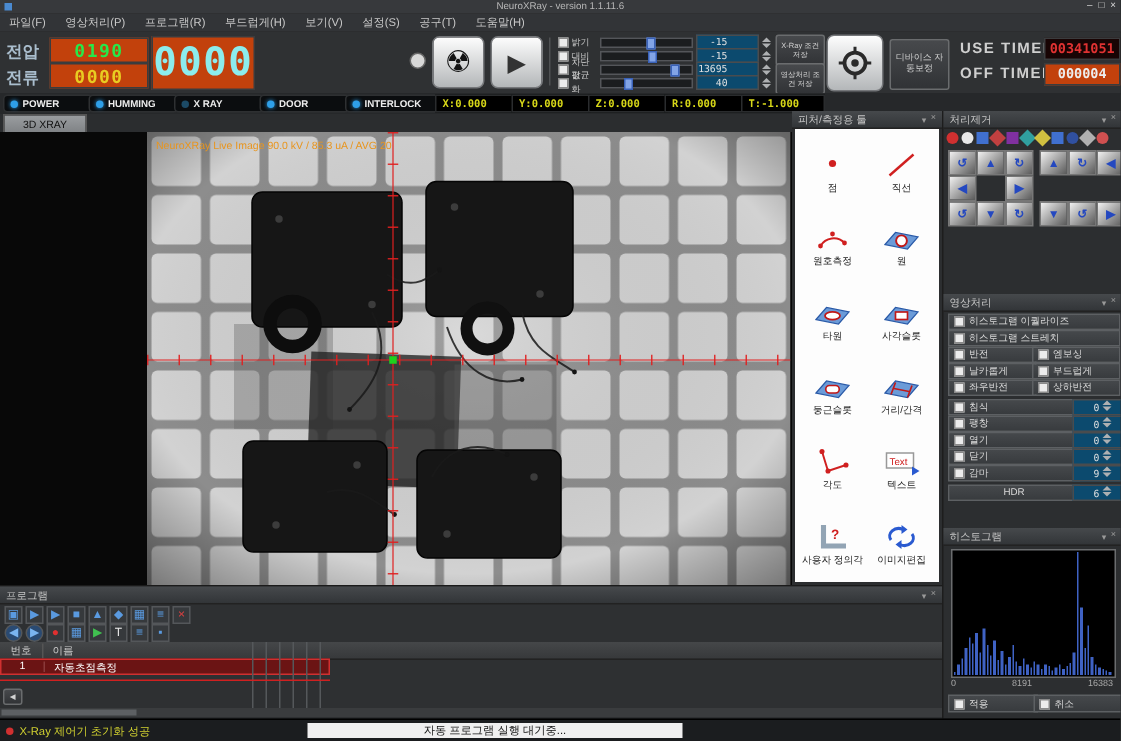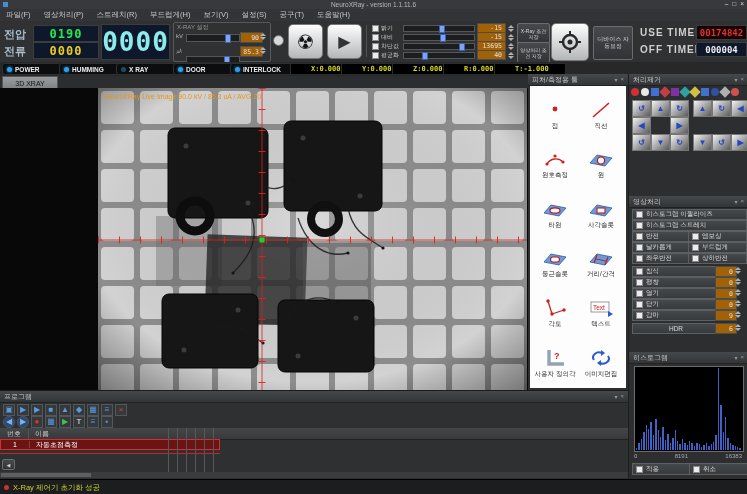--- a/index.html
+++ b/index.html
@@ -1,31 +1,31 @@
 <!DOCTYPE html>
 <html><head>
 <meta charset="utf-8">
 <style>
   html,body{margin:0;padding:0}
   body{width:747px;height:494px;background:#2b2d2f;font-family:"Liberation Sans",sans-serif;color:#c8c8c8;overflow:hidden;position:relative;font-size:8px}
   .abs{position:absolute}
-  .seg{font-family:"DejaVu Sans Mono",monospace;font-weight:bold;background:#0f172a;border:1px solid #3a3c3e;display:flex;align-items:center;justify-content:center;letter-spacing:1px}
+  .seg{font-family:"DejaVu Sans Mono",monospace;font-weight:bold;background:#c2410c;border:1px solid #3a3c3e;display:flex;align-items:center;justify-content:center;letter-spacing:1px}
   .grp{border:1px solid #57595b;border-radius:2px;background:#2f3133}
   .btn3d{background:linear-gradient(#fdfdfd,#b4b7b9);border:1px solid #75777a;border-radius:5px;display:flex;align-items:center;justify-content:center;color:#141414;cursor:pointer}
   .darkbtn{background:linear-gradient(#47494c,#313336);border:1px solid #6a6c6e;border-radius:2px;color:#d2d2d2;display:flex;align-items:center;justify-content:center;text-align:center;cursor:pointer}
   .slider{background:#1b1d1f;border:1px solid #54565a;position:relative}
   .thumb{position:absolute;top:-1px;width:4px;height:7px;background:#82a4e6;border:1px solid #3a62b8}
-  .spinbox{background:#a16207;border:1px solid #4a4c4e;color:#e0e0e0;font-size:6.5px;display:flex;align-items:center;justify-content:flex-end;padding-right:3px;font-family:"DejaVu Sans Mono",monospace}
+  .spinbox{background:#0c4a6e;border:1px solid #4a4c4e;color:#e0e0e0;font-size:6.5px;display:flex;align-items:center;justify-content:flex-end;padding-right:20px;font-family:"DejaVu Sans Mono",monospace}
   .updown{display:flex;flex-direction:column;justify-content:center;gap:1px}
   .uarr{width:0;height:0;border-left:3px solid transparent;border-right:3px solid transparent;border-bottom:3px solid #aeb0b2}
   .darr{width:0;height:0;border-left:3px solid transparent;border-right:3px solid transparent;border-top:3px solid #aeb0b2}
   .led{background:#0b0d0f;border:1px solid #2e3032;border-radius:3px;display:flex;align-items:center;gap:3px;padding:0 4px;color:#ececec;font-size:6.5px;font-weight:bold}
   .dot{width:5px;height:5px;border-radius:50%;background:#2e9fe8;box-shadow:0 0 3px #2e9fe8;flex:none}
   .led.dim .dot{background:#1c4a66;box-shadow:none}
-  .coord{background:#000;border:1px solid #2a2c2e;color:#d8d818;font-size:7px;font-weight:bold;font-family:"DejaVu Sans Mono",monospace;display:flex;align-items:center;padding-left:20px}
+  .coord{background:#000;border:1px solid #2a2c2e;color:#d8d818;font-size:7px;font-weight:bold;font-family:"DejaVu Sans Mono",monospace;display:flex;align-items:center;padding-left:4px}
   .phead{background:linear-gradient(#46494c,#323538);color:#c6c6c6;font-size:7px;display:flex;align-items:center;padding:0 4px;height:11px;border-bottom:1px solid #222}
   .phead .hbtns{margin-left:auto;display:flex;gap:3px;color:#999;font-size:6px}
   .prow{background:linear-gradient(#45484b,#383b3e);border:1px solid #5d6063;color:#dadada;font-size:6.5px;display:flex;align-items:center;gap:3px;padding:0 3px;cursor:pointer}
   .chk{width:5px;height:5px;background:#ececec;border:1px solid #8a8a8a;flex:none}
   .palcell{width:46px;height:48px;display:flex;flex-direction:column;align-items:center;justify-content:center;gap:2px;cursor:pointer}
   .palcell span{font-size:6.5px;color:#222;text-align:center;line-height:7px}
   .tcell{position:absolute;width:17px;height:15px;background:linear-gradient(135deg,#f2f2f2,#5a5a5a);border:1px solid #777;display:flex;align-items:center;justify-content:center;font-size:8px;color:#2448c0;font-weight:bold;cursor:pointer}
   .tb-icon{width:10px;height:10px;font-size:8px;line-height:10px;text-align:center;background:#36393c;border:1px solid #54575a;color:#5a9ae0;cursor:pointer}
   .tb2 .tb-icon:nth-child(1),.tb2 .tb-icon:nth-child(2){border-radius:50%;color:#7ab4f0;background:#2a4a72}
   .tb1 .tb-icon:nth-child(9){color:#e04040}
@@ -46,57 +46,36 @@
   <div class="abs" style="right:3px;top:0;display:flex;gap:4px;font-size:6.5px;color:#ddd">
     <span>–</span>
     <span>□</span>
     <span>×</span>
   </div>
 </div>
 
 <div class="abs" style="left:0;top:9px;width:747px;height:12px;background:#323437;display:flex;align-items:center;gap:13px;padding-left:6px;border-bottom:1px solid #222">
   <span class="menu-item">파일(F)</span>
   <span class="menu-item">영상처리(P)</span>
-  <span class="menu-item">스트레치(R)</span>
+  <span class="menu-item">프로그램(R)</span>
   <span class="menu-item">부드럽게(H)</span>
   <span class="menu-item">보기(V)</span>
   <span class="menu-item">설정(S)</span>
   <span class="menu-item">공구(T)</span>
   <span class="menu-item">도움말(H)</span>
 </div>
 
 <div class="abs" style="left:0;top:21px;width:747px;height:41px;background:#2f3133;border-bottom:1px solid #1b1b1b">
 
   <div class="abs" style="left:4px;top:6px;font-size:11px;font-weight:bold;color:#a9bdcd">전압</div>
   <div class="abs seg" style="left:33px;top:4px;width:64px;height:15px;color:#27e84a;font-size:12px">0190</div>
   <div class="abs" style="left:4px;top:23px;font-size:11px;font-weight:bold;color:#a9bdcd">전류</div>
   <div class="abs seg" style="left:33px;top:21px;width:64px;height:15px;color:#e8cc22;font-size:12px">0000</div>
   <div class="abs seg" style="left:101px;top:3px;width:67px;height:34px;color:#8cecec;font-size:26px">0000</div>
 
-  <div class="abs grp" style="left:173px;top:1px;width:96px;height:38px">
-    <div class="abs" style="left:3px;top:0;font-size:6px;color:#9a9a9a">X-RAY 설정</div>
-    <div class="abs" style="left:2px;top:10px;font-size:6px;color:#bbb">kV</div>
-    <div class="abs slider" style="left:12px;top:11px;width:52px;height:6px">
-      <div class="thumb" style="left: 74%;"></div>
-    </div>
-    <div class="abs spinbox" style="left:66px;top:9px;width:18px;height:9px">90</div>
-    <div class="abs updown" style="left:86px;top:9px;height:9px">
-        <i class="uarr"></i>
-        <i class="darr"></i>
-      </div>
-    <div class="abs" style="left:2px;top:24px;font-size:6px;color:#bbb">㎂</div>
-    <div class="abs slider" style="left:12px;top:25px;width:52px;height:6px">
-      <div class="thumb" style="left: 72%;"></div>
-    </div>
-    <div class="abs spinbox" style="left:66px;top:23px;width:18px;height:9px">85.3</div>
-    <div class="abs updown" style="left:86px;top:23px;height:9px">
-        <i class="uarr"></i>
-        <i class="darr"></i>
-      </div>
-  </div>
   <div class="abs" style="left:273px;top:14px;width:9px;height:9px;border-radius:50%;background:#d8d8d8;border:1px solid #666"></div>
 
   <div class="abs btn3d" style="left:288px;top:3px;width:33px;height:33px;font-size:20px">
     <span>☢</span>
   </div>
   <div class="abs btn3d" style="left:327px;top:3px;width:33px;height:33px;font-size:16px;color:#333">
     <span>▶</span>
   </div>
   <div class="abs" style="left:366px;top:4px;width:1px;height:32px;background:#505254"></div>
 
@@ -161,21 +140,21 @@
       <circle cx="11" cy="11" r="2.5" fill="#2a2a2a"></circle>
       <line x1="11" y1="0" x2="11" y2="4" stroke="#2a2a2a" stroke-width="2"></line>
       <line x1="11" y1="18" x2="11" y2="22" stroke="#2a2a2a" stroke-width="2"></line>
       <line x1="0" y1="11" x2="4" y2="11" stroke="#2a2a2a" stroke-width="2"></line>
       <line x1="18" y1="11" x2="22" y2="11" stroke="#2a2a2a" stroke-width="2"></line>
     </svg>
   </div>
   <div class="abs darkbtn" style="left:593px;top:5px;width:36px;height:30px;font-size:6px;line-height:7px;padding:1px">디바이스 자동보정</div>
 
   <div class="abs" style="left:640px;top:6px;font-size:10px;font-weight:bold;color:#cfcfcf;letter-spacing:1px">USE TIMER</div>
-  <div class="abs seg" style="left:696px;top:4px;width:49px;height:13px;color:#e03232;background:#180404;font-size:9px;letter-spacing:0">00174842</div>
+  <div class="abs seg" style="left:696px;top:4px;width:49px;height:13px;color:#e03232;background:#180404;font-size:9px;letter-spacing:0">00341051</div>
   <div class="abs" style="left:640px;top:23px;font-size:10px;font-weight:bold;color:#cfcfcf;letter-spacing:1px">OFF TIMER</div>
   <div class="abs seg" style="left:696px;top:21px;width:49px;height:13px;color:#ededed;font-size:9px;letter-spacing:0">000004</div>
 </div>
 
 <div class="abs" style="left:0;top:62px;width:747px;height:14px;background:#26282a">
   <div class="abs led" style="left:2px;top:1px;width:50px;height:10px">
       <span class="dot"></span>
       <span>POWER</span>
     </div>
   <div class="abs led" style="left:59px;top:1px;width:50px;height:10px">
@@ -648,13 +627,14 @@
       <span>◀</span>
     </div>
   <div class="abs" style="left:0;top:81px;width:628px;height:6px;background:#3a3c3e">
     <div style="position:absolute;left:1px;top:1px;width:90px;height:4px;background:#5d6063"></div>
   </div>
 </div>
 
 <div class="abs" style="left:0;top:479px;width:747px;height:15px;background:#1b1d1f;border-top:1px solid #000">
   <span class="abs" style="left:4px;top:5px;width:5px;height:5px;background:#d03030;border-radius:50%"></span>
   <span class="abs" style="left:13px;top:3px;font-size:7.5px;color:#cfcf30">X-Ray 제어기 초기화 성공</span>
+  <div class="abs" style="left:205px;top:2px;width:250px;height:10px;background:#f0f0f0;color:#111;font-size:7.5px;display:flex;align-items:center;justify-content:center">자동 프로그램 실행 대기중...</div>
 </div>
 
 </body></html>

